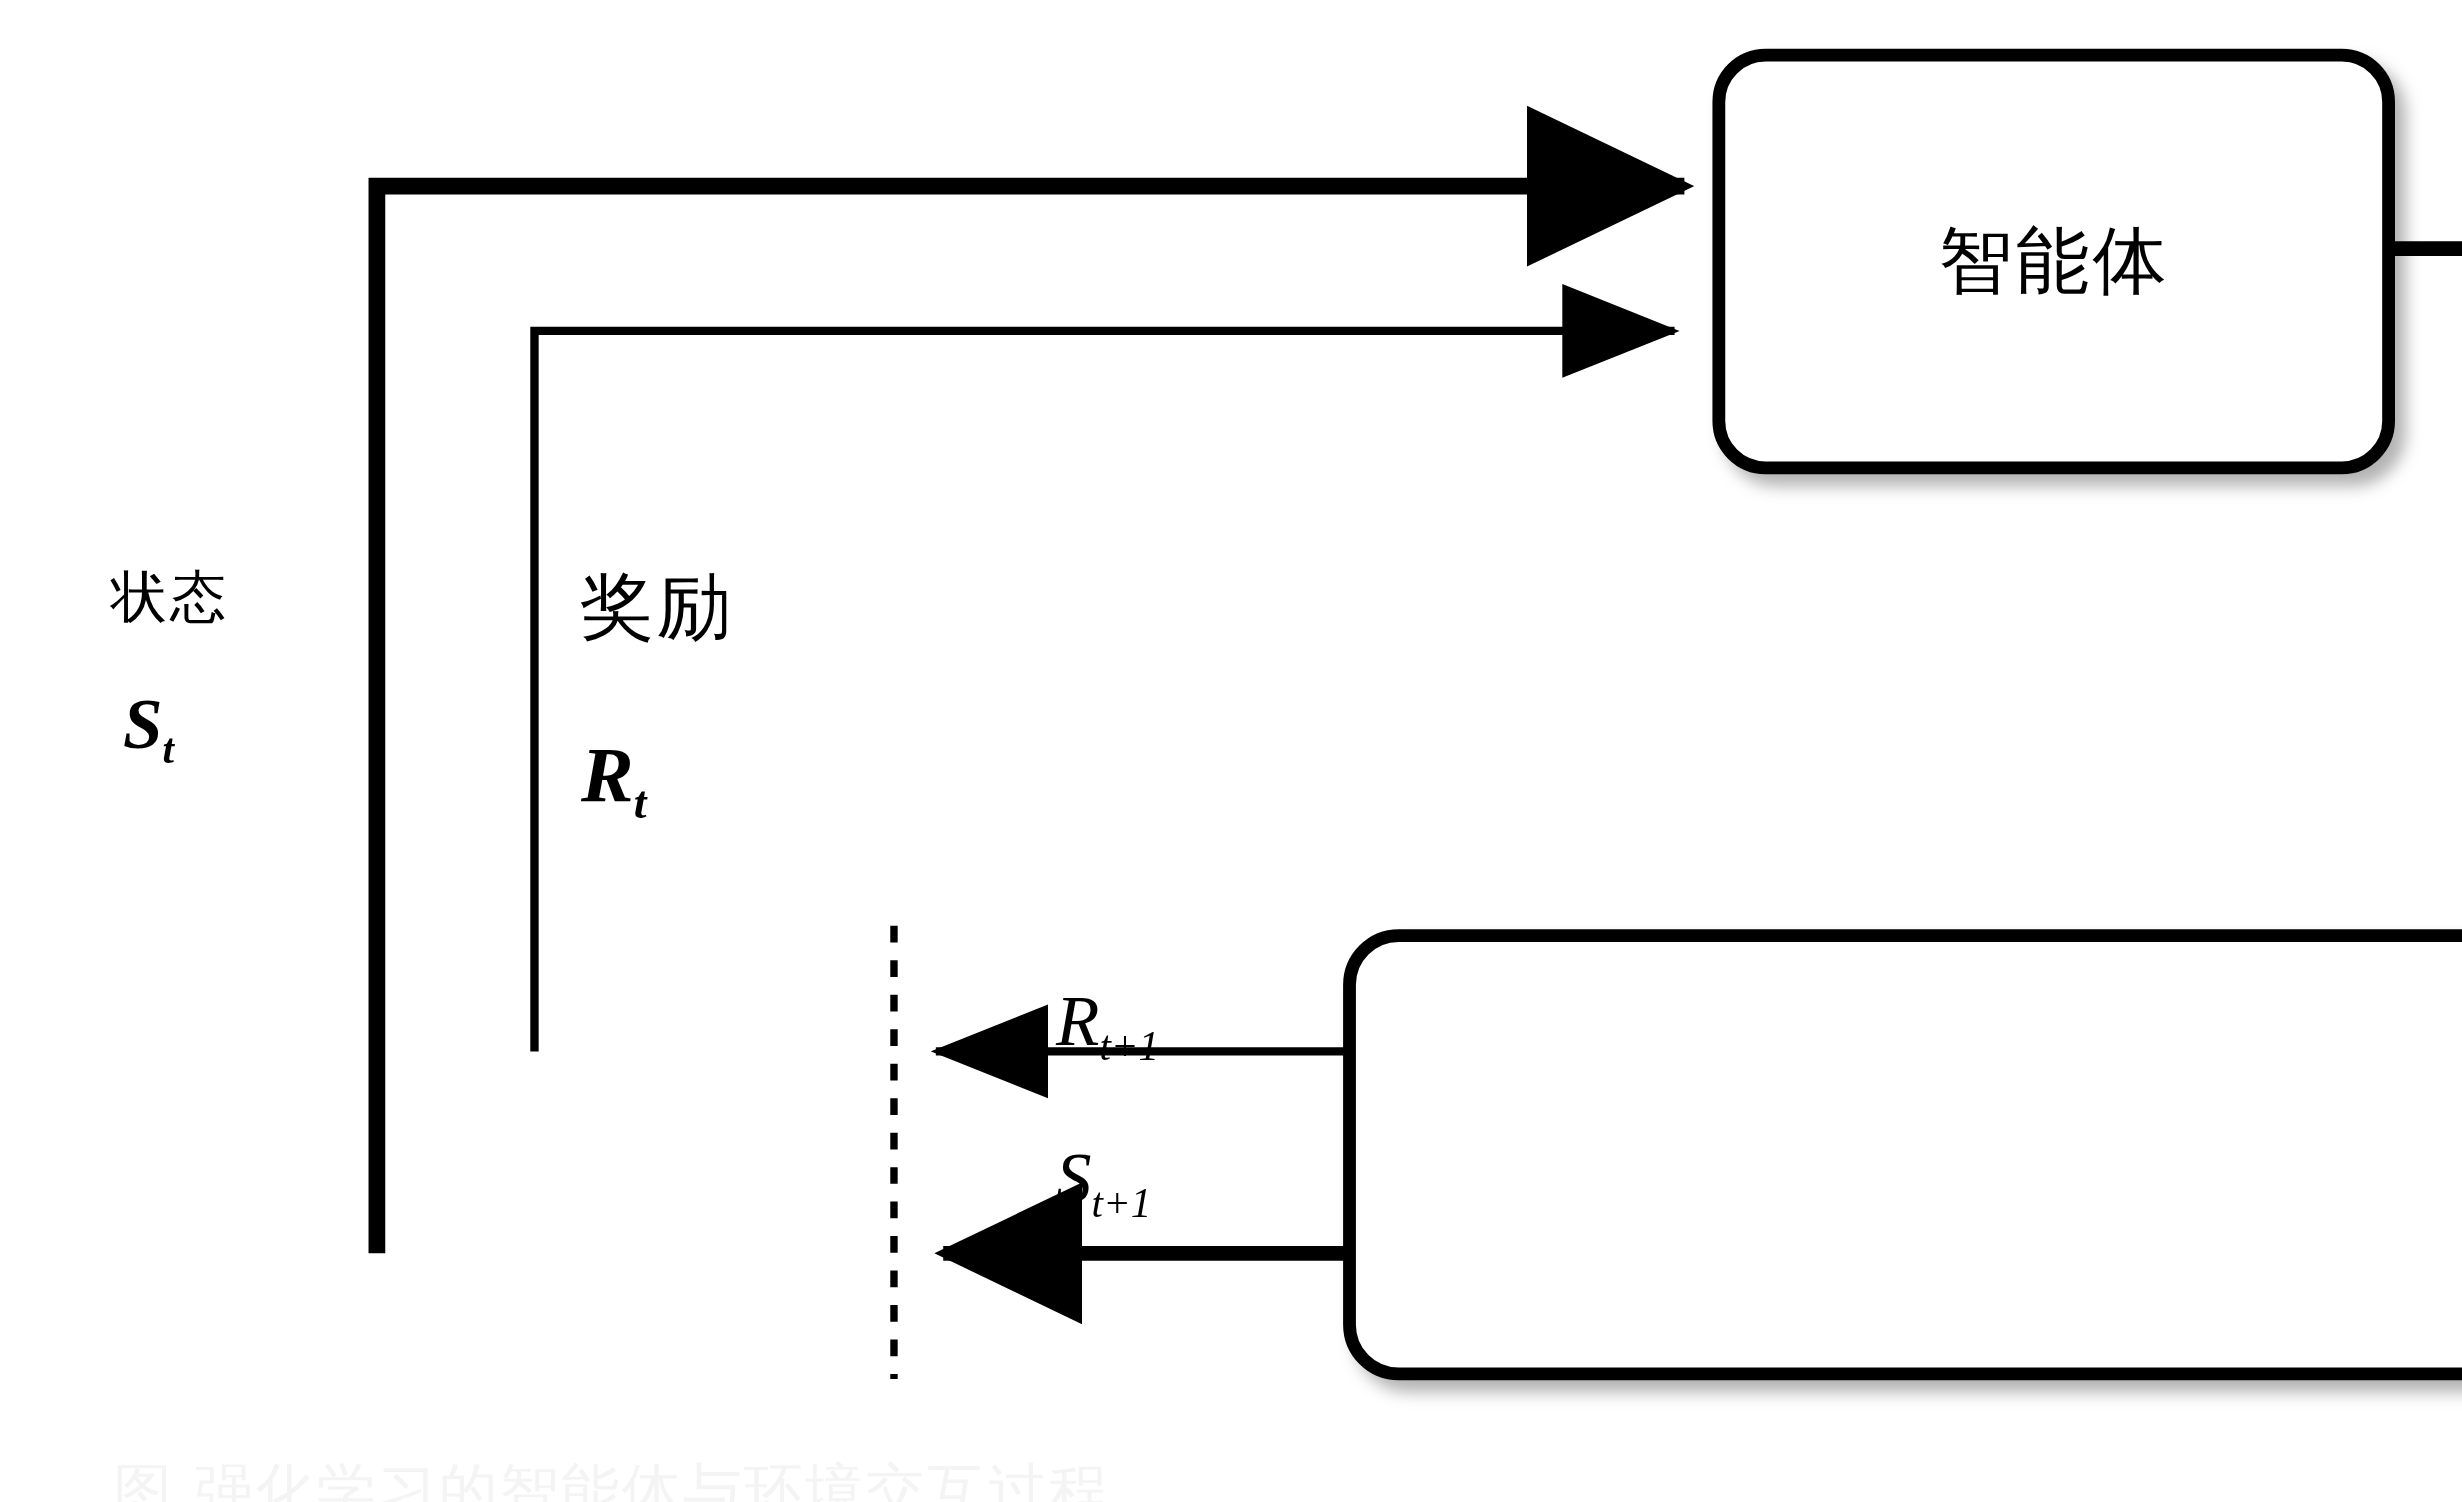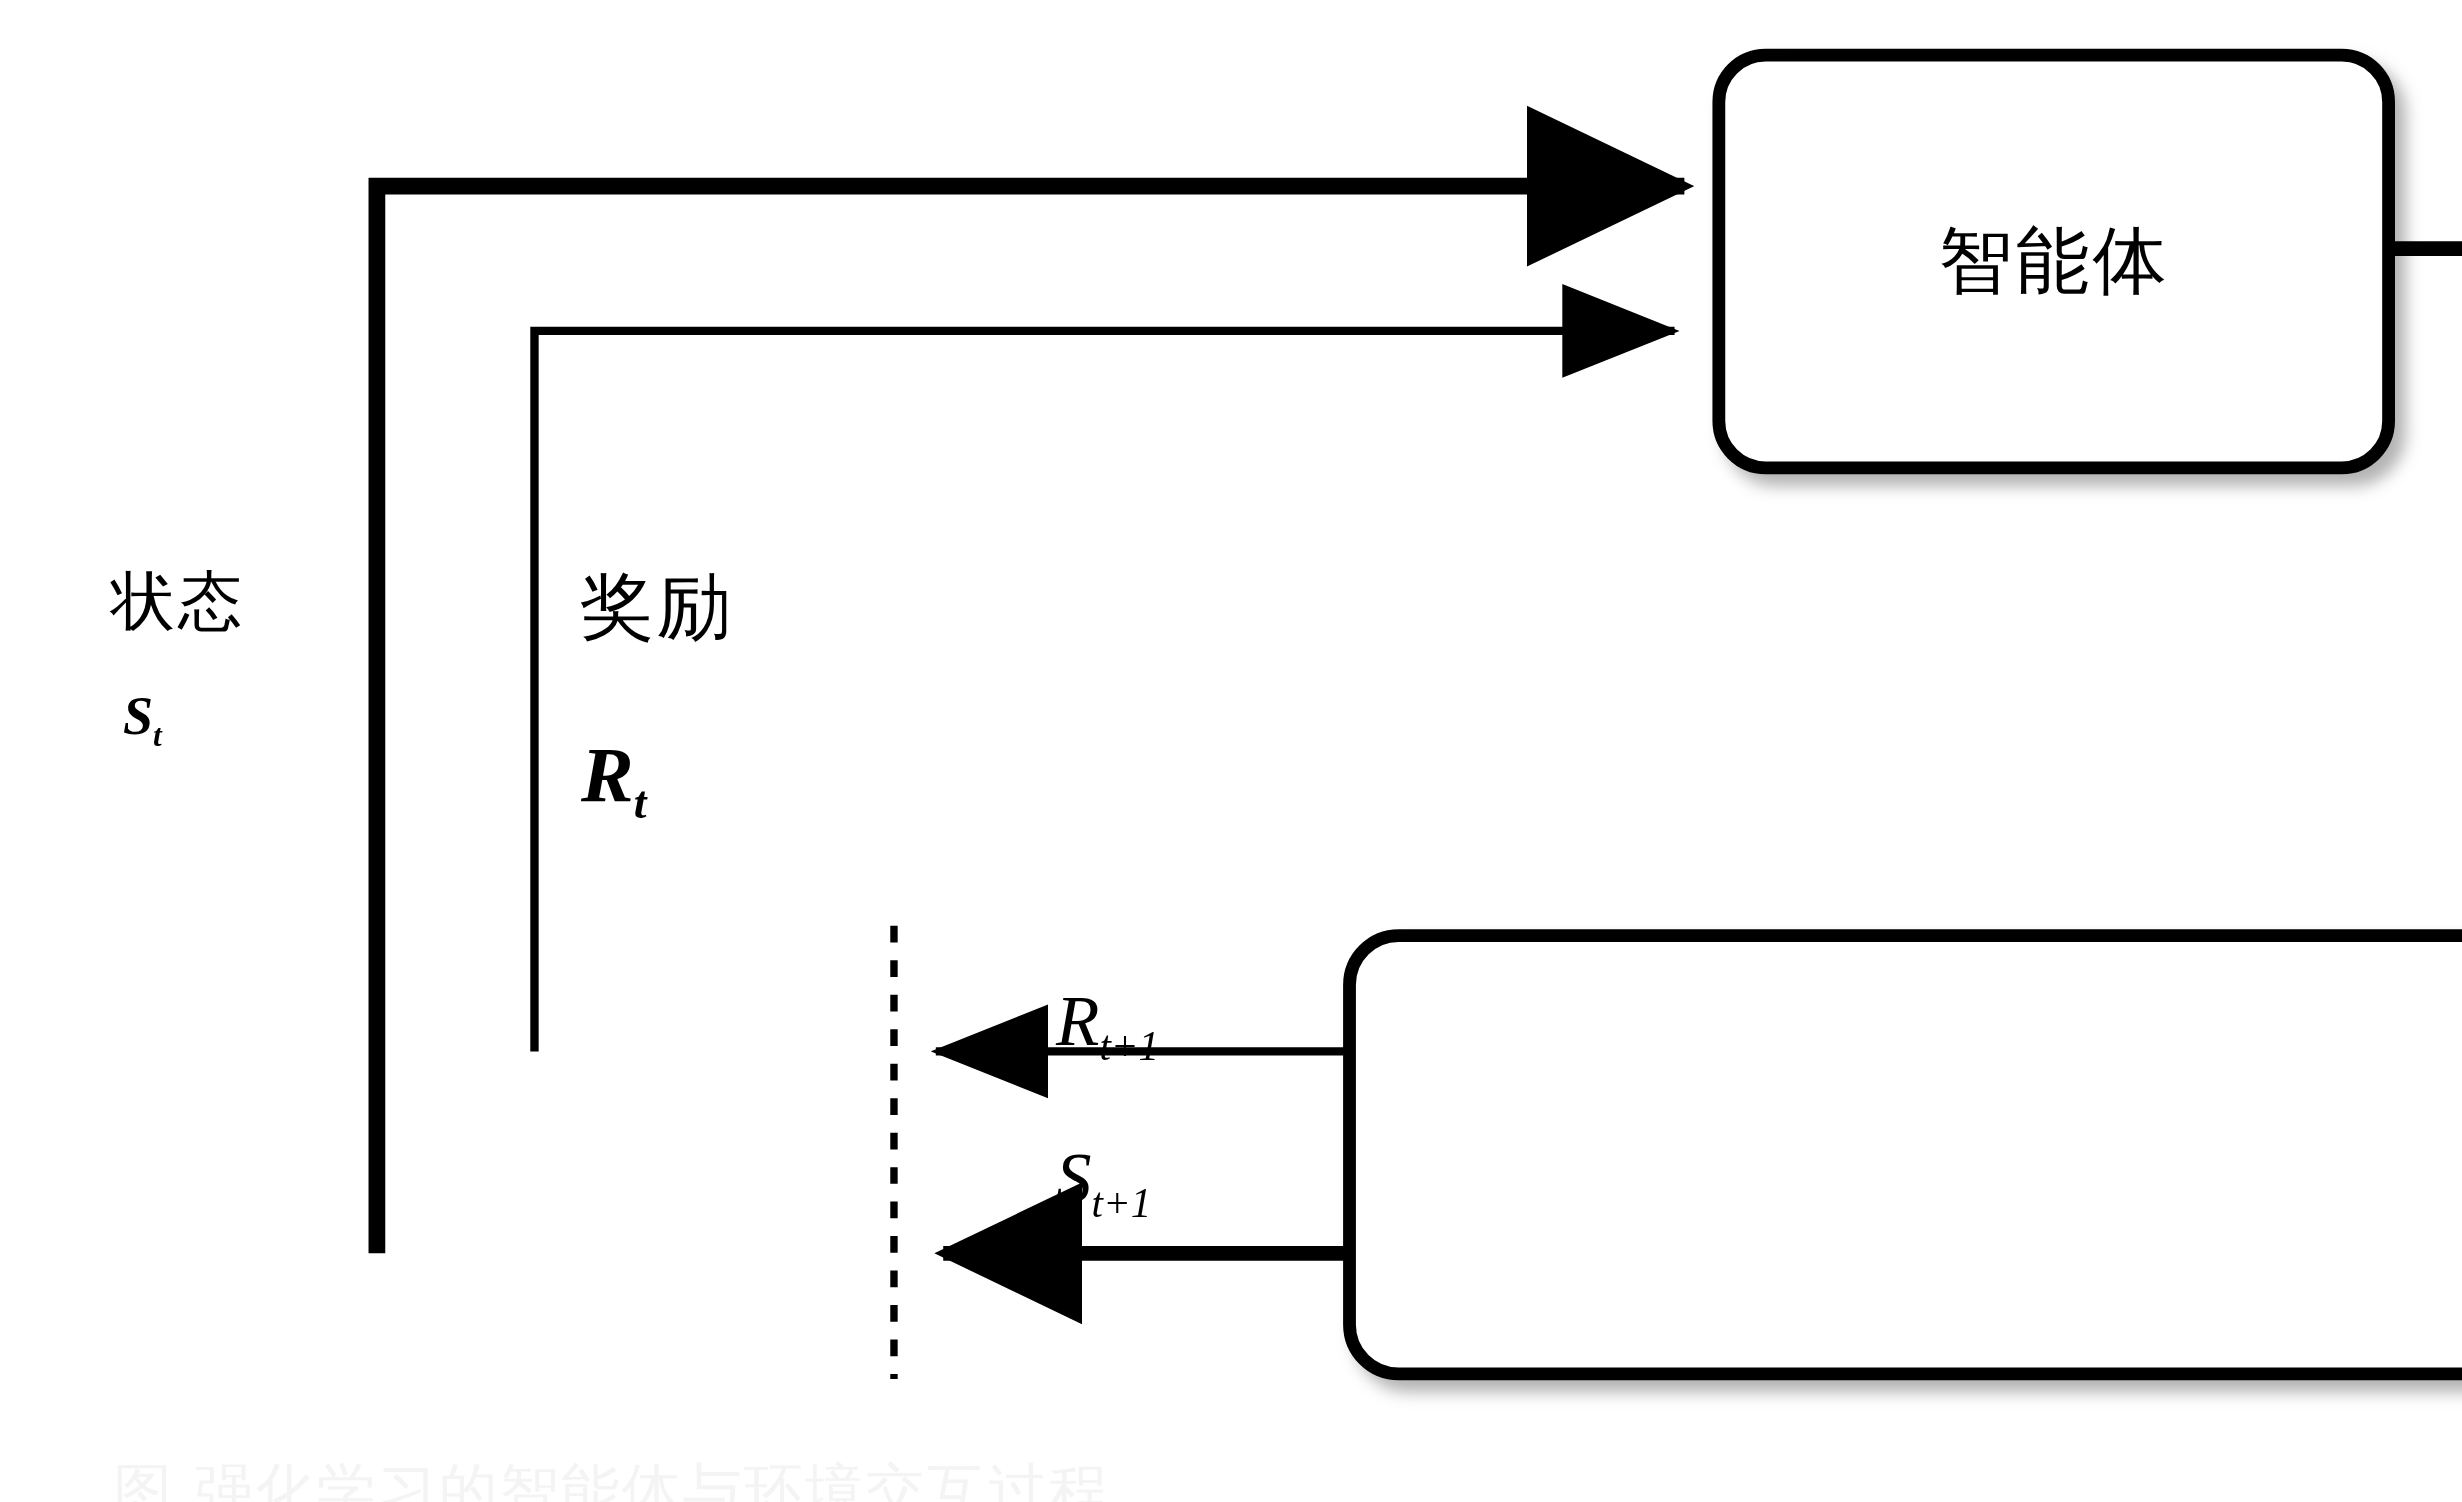--- a/index.html
+++ b/index.html
@@ -54,22 +54,22 @@
     position: absolute;
     color: #000000;
     font-family: Liberation Sans, sans-serif;
     font-size: 74px;
     letter-spacing: 3px;
     white-space: nowrap;
     transform: translate(-50%, -50%);
     user-select: none;
   }
   
-  #label-state-word    { left: 111px;  top: 569px; font-size: 64px; letter-spacing: 3px; }
-  #label-state-sym     { left: 123px;  top: 689px; font-size: 54px; text-align: center; }
+  #label-state-word    { left: 111px;  top: 569px; font-size: 56px; letter-spacing: 3px; }
+  #label-state-sym     { left: 123px;  top: 689px; font-size: 71px; text-align: center; }
   #label-reward-word   { left: 574px; top: 569px; font-size: 74px; letter-spacing: 3px; margin-left: 6px; }
   #label-reward-sym    { left: 581px; top: 689px; font-size: 79px; margin-top: 46px; }
   #label-reward-next   { left: 1056px; top: 941px; font-size: 71px; margin-top: 45px; }
   #label-state-next    { left: 1056px; top: 1143px; font-size: 71px; }
   #caption {
     position: absolute;
     left: 113px;
     top: 1452px;
     font-size: 59px;
     color: #f4f4f4;

